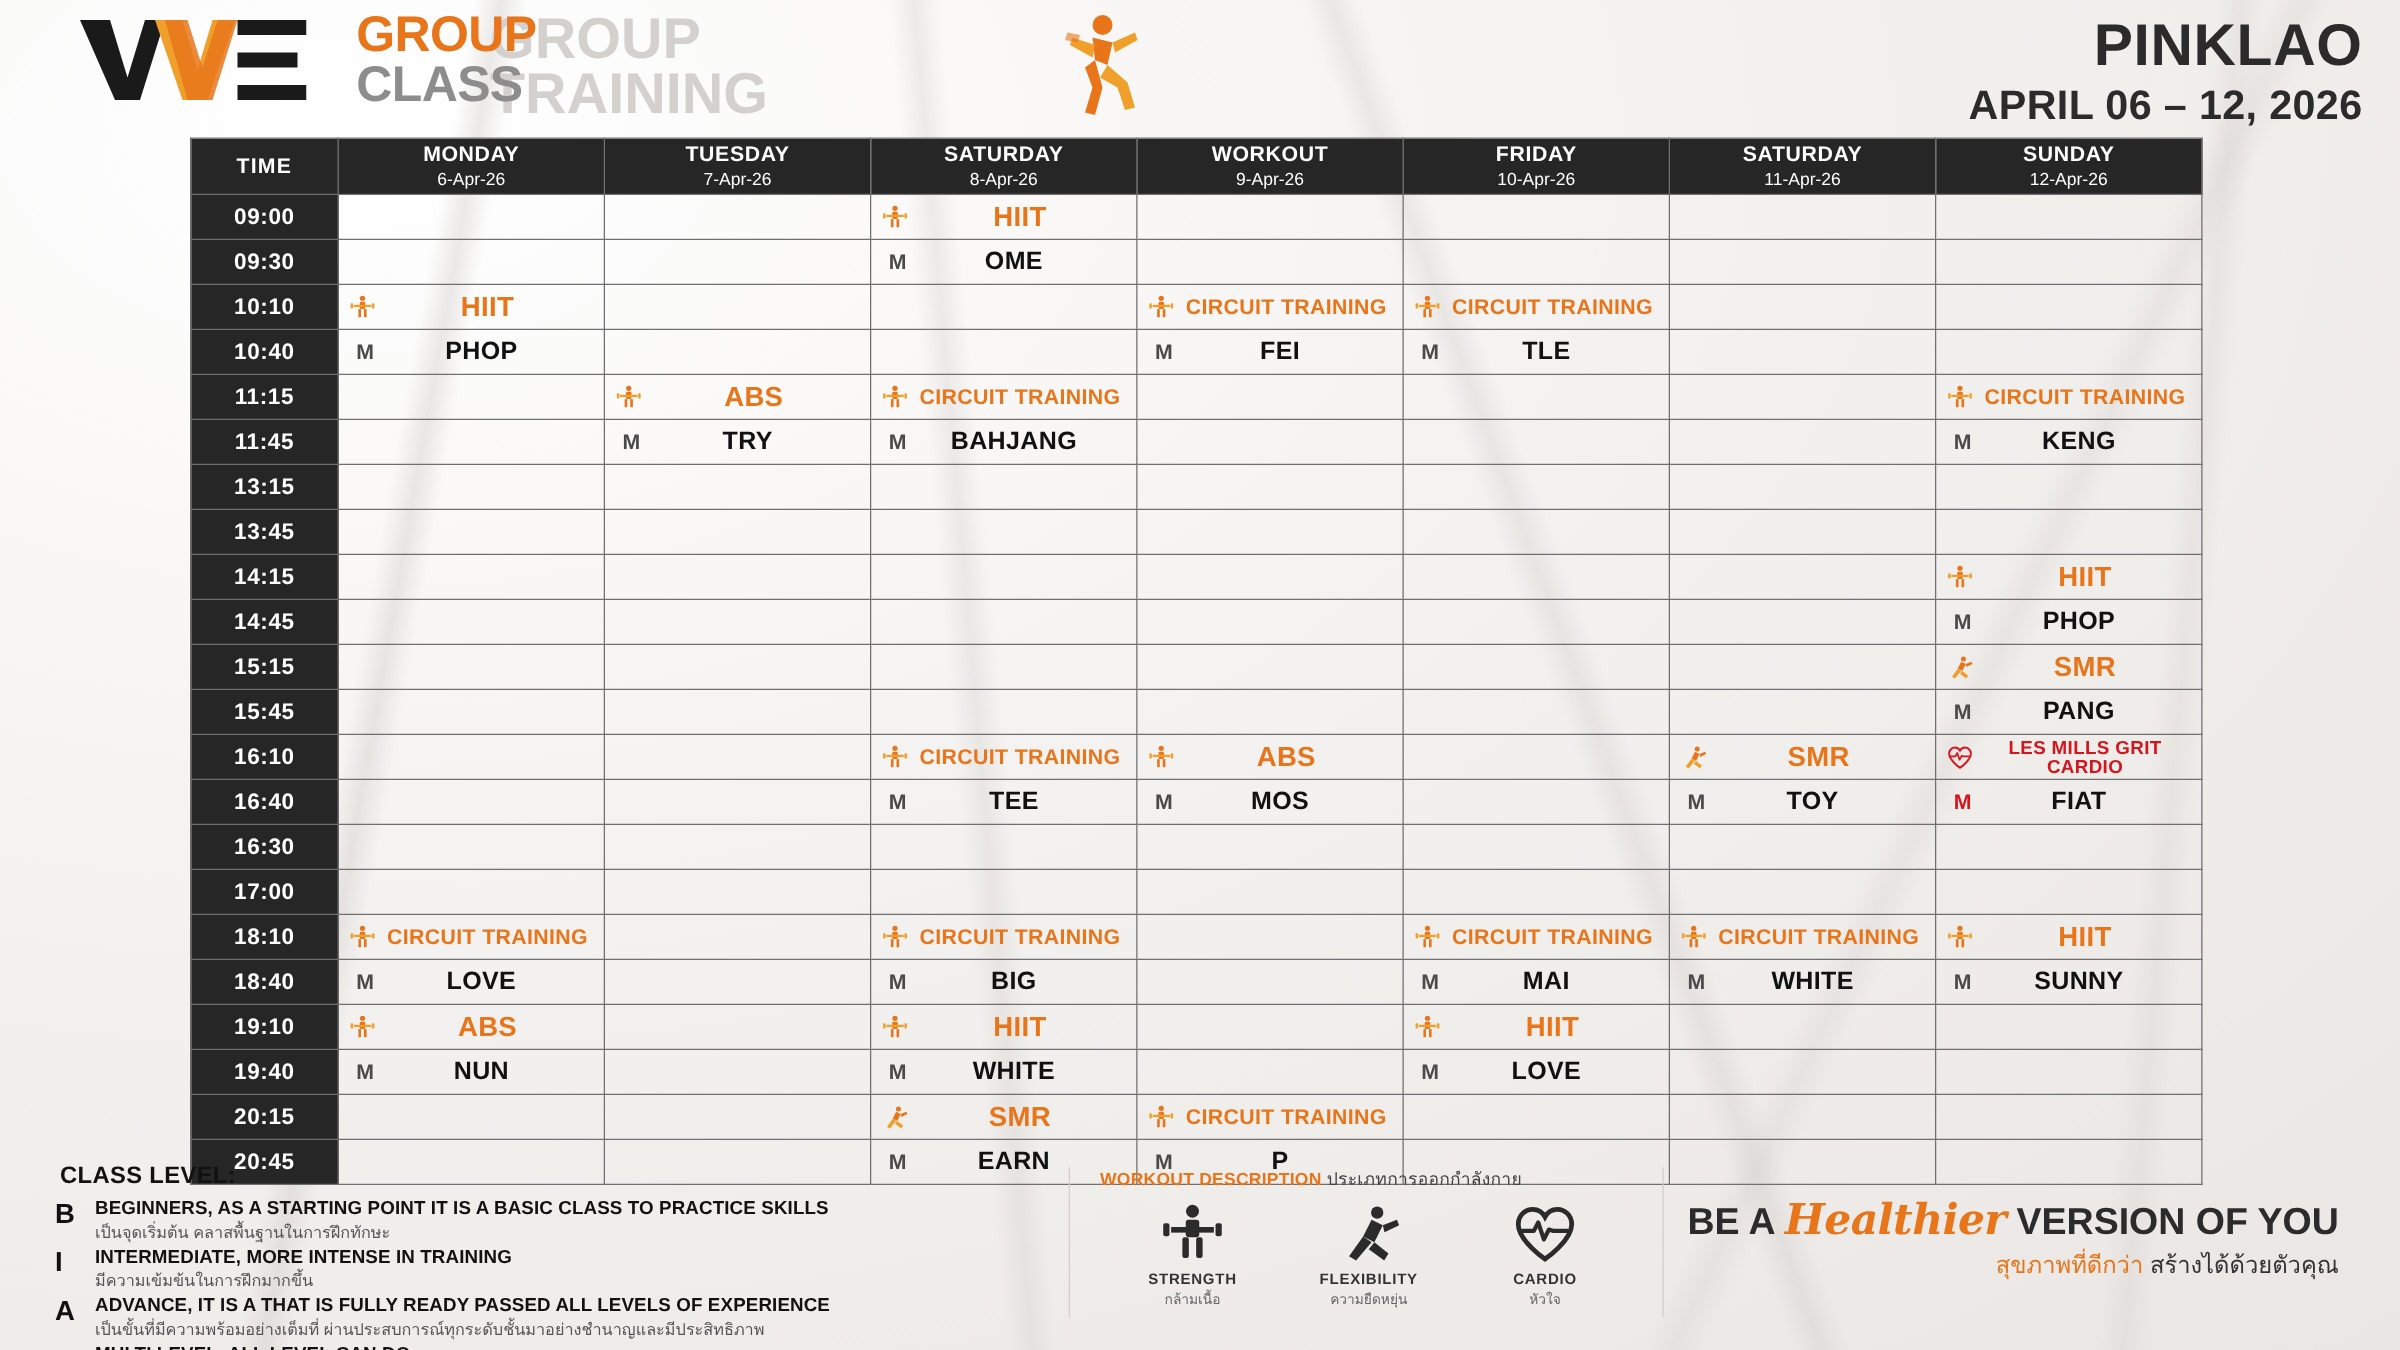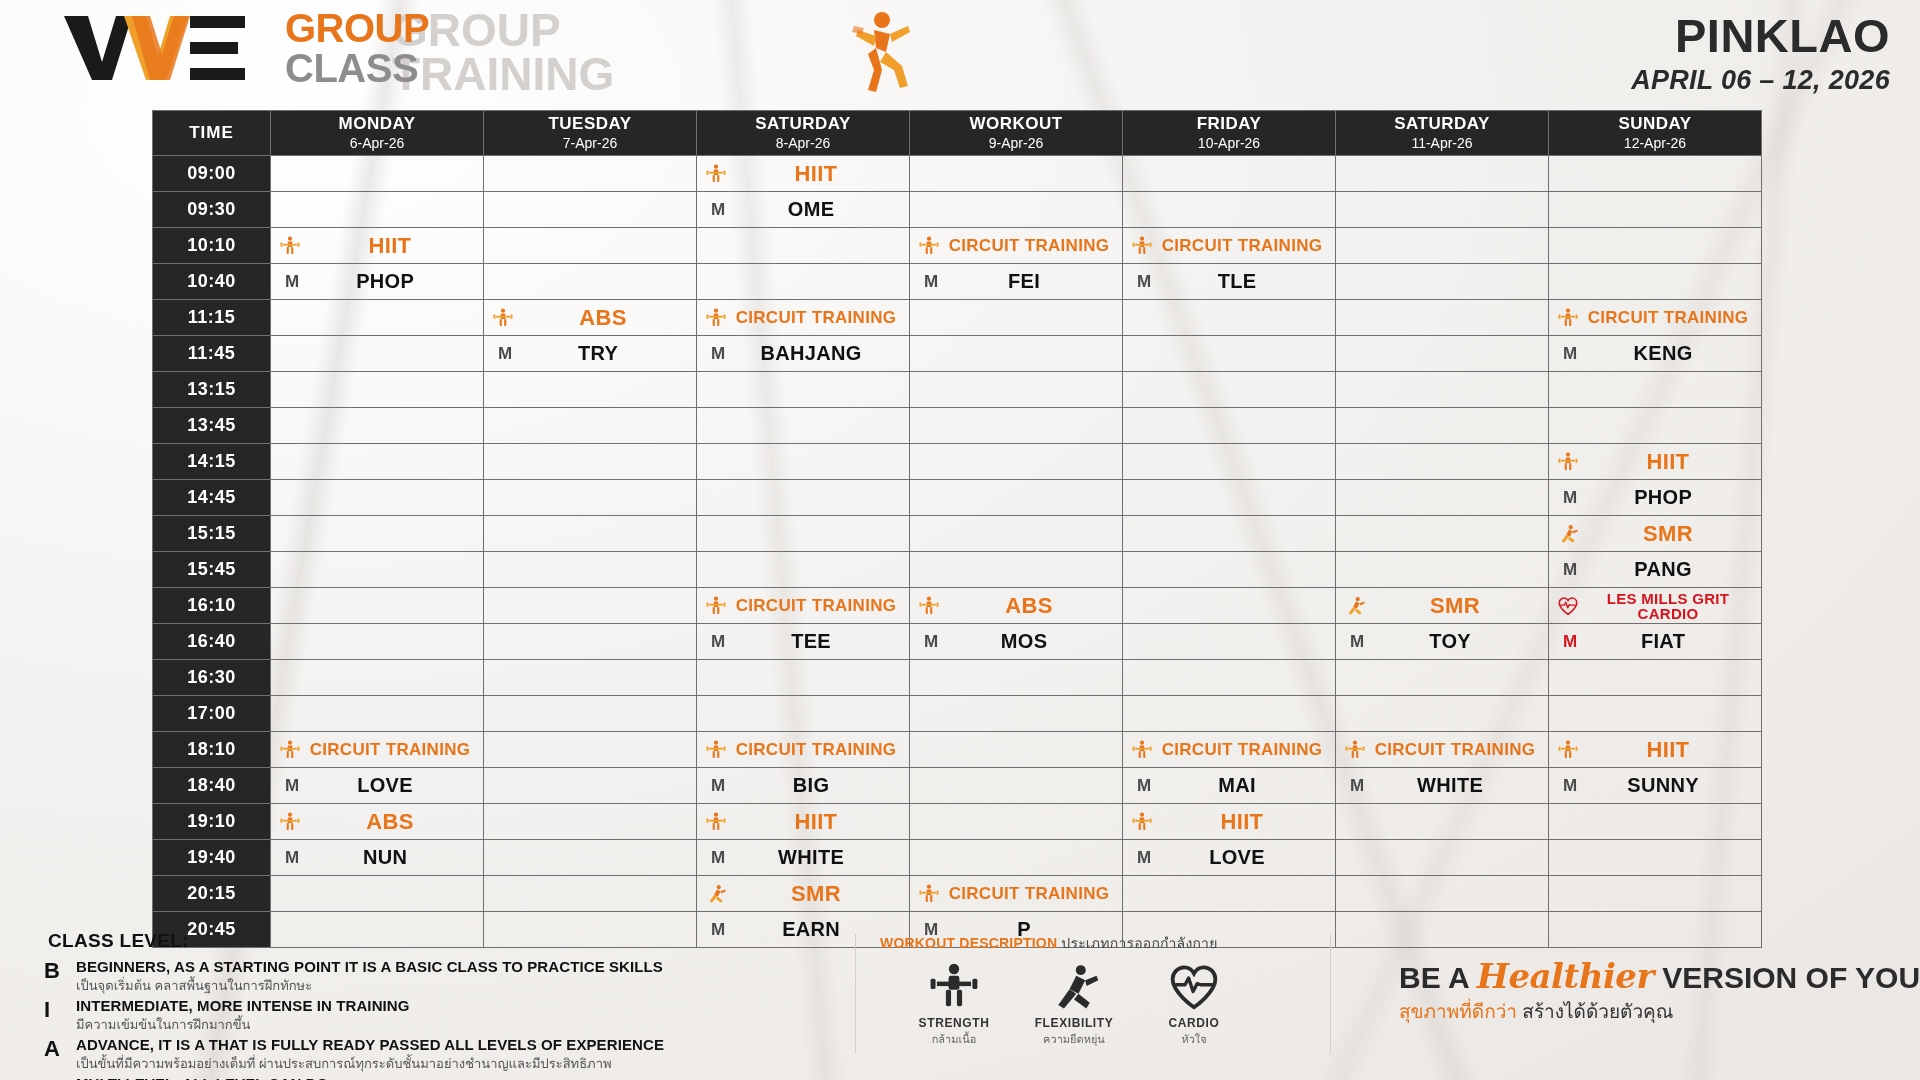--- a/index.html
+++ b/index.html
@@ -40,21 +40,21 @@
   .ghost {
     position: absolute; left: 392px; top: 8px;
     font-size: 46px; font-weight: bold; color: #d3d0cd;
     letter-spacing: 0px; line-height: 44px; white-space: nowrap;
   }
   .ghost .l2 { display: block; }
   .runner { position: absolute; left: 830px; top: 8px; width: 84px; height: 92px; }
 
   .branch { position: absolute; right: 30px; top: 8px; text-align: right; }
   .branch-name { font-size: 47px; font-weight: bold; color: #2b2b2b; letter-spacing: 0.5px; }
-  .branch-dates { font-size: 27px; font-weight: bold; color: #2b2b2b; letter-spacing: 0.3px; margin-top: 2px; font-style: italic; }
+  .branch-dates { font-size: 33px; font-weight: bold; color: #2b2b2b; letter-spacing: 0.3px; margin-top: 2px; }
 
   
   .sched {
     position: absolute; left: 152px; top: 110px;
     width: 1610px;
     border-collapse: collapse;
     table-layout: fixed;
     padding-left: 17px;
   }
   .sched col.time { width: 118px; }
@@ -107,27 +107,27 @@
   .lvl-text-en { font-size: 15px; font-weight: bold; color: #111; letter-spacing: 0.1px; }
   .lvl-text-th { font-size: 13px; color: #555; }
 
   .divider-v { position: absolute; left: 855px; top: 14px; width: 1px; height: 120px; background: #d2cec9; }
   .divider-v2 { position: absolute; left: 1330px; top: 14px; width: 1px; height: 120px; background: #d2cec9; }
 
   .workout { position: absolute; left: 880px; top: 12px; width: 430px; }
   .wk-head { font-size: 14px; letter-spacing: 0.2px; margin-bottom: 4px; }
   .wk-head .en { color: #e8751a; font-weight: bold; }
   .wk-head .th { color: #444; }
-  .wk-icons { display: flex; justify-content: flex-start; padding: 0 14px; margin-top: 6px; }
+  .wk-icons { display: flex; justify-content: space-between; padding: 0 14px; margin-top: 6px; }
   .wk-item { text-align: center; width: 120px; }
   .wk-item svg { display: block; margin: 0 auto; }
   .wk-label-en { font-size: 12px; font-weight: bold; color: #333; letter-spacing: 0.6px; margin-top: 2px; }
   .wk-label-th { font-size: 11px; color: #666; }
 
-  .tagline { position: absolute; left: 1399px; top: 36px; }
+  .tagline { position: absolute; left: 1350px; top: 36px; text-align: right; }
   .tag-en { font-size: 30px; font-weight: bold; color: #2b2b2b; letter-spacing: 0px; white-space: nowrap; }
   .tag-en .script {
     font-family: "DejaVu Serif", serif; font-style: italic; font-weight: bold;
     color: #e8751a; font-size: 34px; letter-spacing: -0.5px;
   }
   .tag-th { margin-top: 0; font-size: 19px; white-space: nowrap; }
   .tag-th .o { color: #e8751a; }
   .tag-th .d { color: #333; }
 </style>
 </head>

